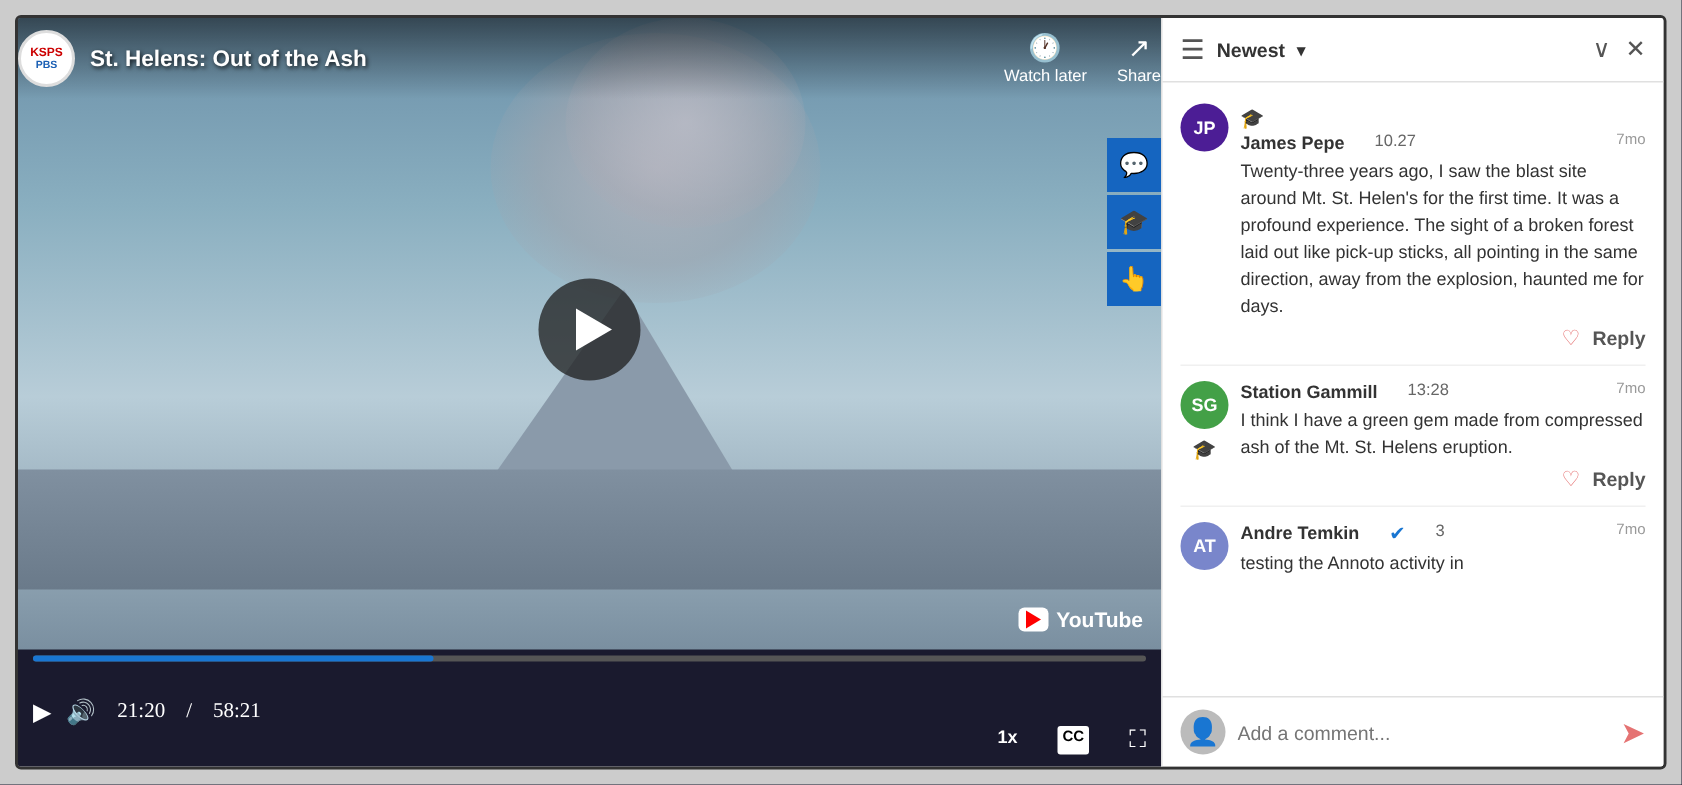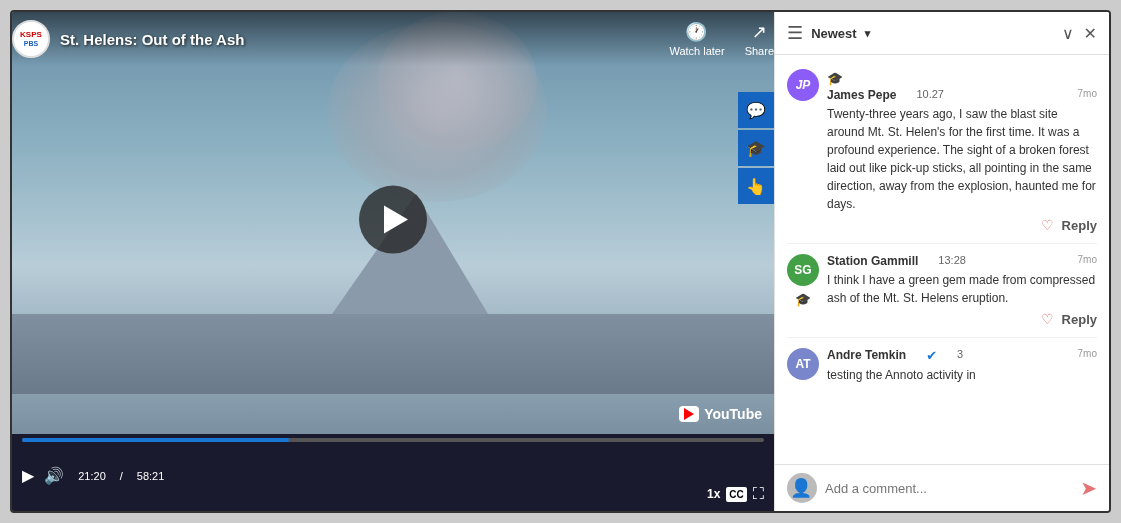--- a/index.html
+++ b/index.html
@@ -232,28 +232,28 @@
     }
     .ctrl-btn {
       color: #fff;
       font-size: 16px;
       cursor: pointer;
       display: flex;
       align-items: center;
     }
     .time-display {
       color: #fff;
-      font-size: 11px;
+      font-size: 14px;
       margin-left: 4px;
+      font-family: Liberation Serif, serif;
     }
     .ctrl-right {
       margin-left: auto;
       display: flex;
-      align-items: center;
-      gap: 6px;
+      gap: 27px;
       margin-top: 37px;
     }
     .speed-badge {
       color: #fff;
       font-size: 12px;
       font-weight: 600;
     }
     .cc-badge {
       background: #fff;
       color: #000;
@@ -499,21 +499,21 @@
       </div>
       <div class="header-actions">
         <span class="header-icon-btn">∨</span>
         <span class="header-icon-btn">✕</span>
       </div>
     </div>
 
     <div class="comments-list">
 
       <div class="comment-item">
-        <div class="avatar" style="background:#8b5cf6;font-style:italic;">JP</div>
+        <div class="avatar" style="background:#4c1d95;">JP</div>
         <div class="comment-body">
           <div style="display:flex;align-items:center;gap:4px;margin-bottom:2px;">
             <span>
               <span class="badge-icon">🎓</span>
             </span>
           </div>
           <div class="comment-meta">
             <span class="comment-author">James Pepe</span>
             <span class="comment-points">10.27</span>
             <span class="comment-time">7mo</span>

